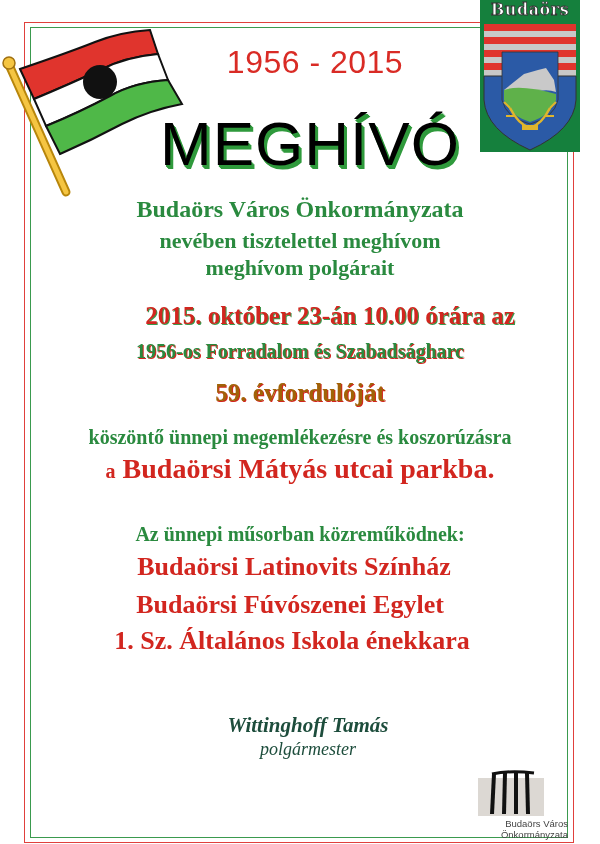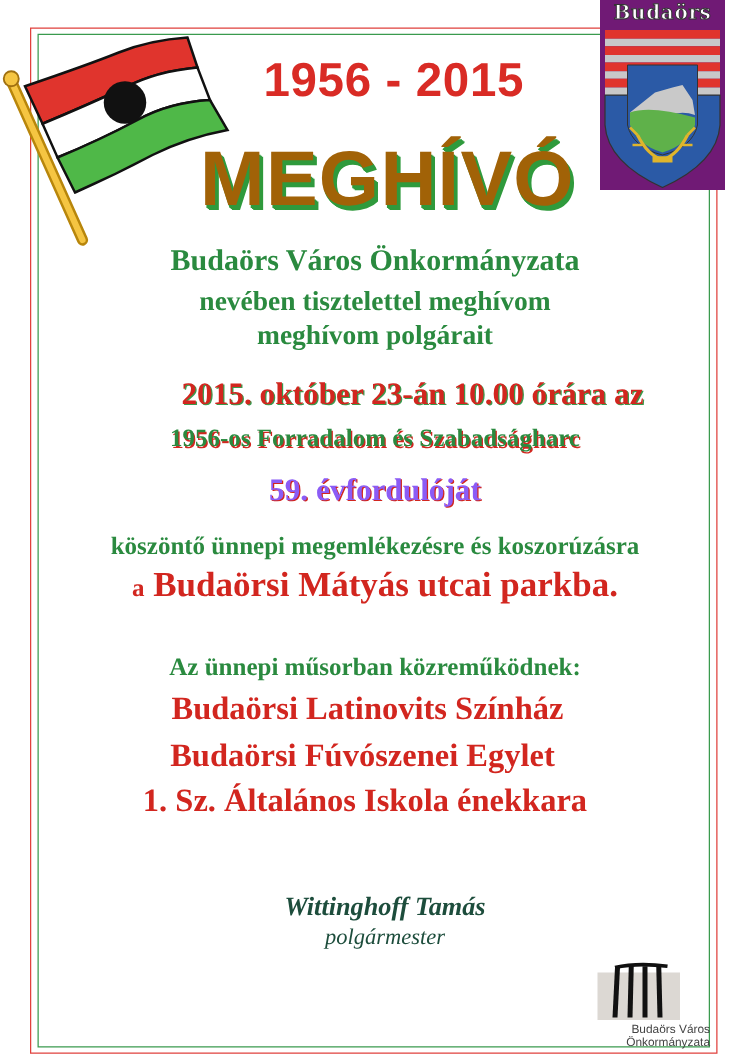--- a/index.html
+++ b/index.html
@@ -9,47 +9,47 @@
     .border-red {
       position: absolute; left: 24px; top: 22px; width: 550px; height: 821px;
       border: 1.6px solid #e0403c;
     }
     .border-green {
       position: absolute; left: 30px; top: 27px; width: 538px; height: 811px;
       border: 1.6px solid #3a9a4e;
     }
 
     .flag { position: absolute; left: 0; top: 12px; width: 190px; height: 190px; }
-    .crest { position: absolute; left: 480px; top: 0; width: 100px; height: 152px; background: #701a75; }
+    .crest { position: absolute; left: 480px; top: 0; width: 100px; height: 152px; background: #15803d; }
 
     .line { position: absolute; left: 0; width: 600px; text-align: center; white-space: nowrap; }
 
     .years {
       top: 44px; left: 200px; width: 230px;
-      font-family: "Liberation Sans", sans-serif; font-weight: bold;
-      font-size: 38px; color: #d92b25; letter-spacing: 0.5px;
+      font-family: "Liberation Sans", sans-serif; font-weight: normal;
+      font-size: 32px; color: #d92b25; letter-spacing: 0.5px;
     }
     .title {
       top: 108px; left: 120px; width: 380px;
-      font-family: "Liberation Sans", sans-serif; font-weight: bold;
-      font-size: 62px; color: #a16207; letter-spacing: 1px;
+      font-family: "Liberation Sans", sans-serif; font-weight: normal;
+      font-size: 62px; color: #000000; letter-spacing: 1px;
       text-shadow: 3px 4px 0 #2f9a3c, 2px 3px 0 #2f9a3c, 1px 2px 0 #2f9a3c;
     }
 
     .green { color: #2a8a3f; }
     .red { color: #d2261f; }
     .b { font-weight: bold; }
 
     .l1 { top: 196px; font-size: 24px; }
     .l2 { top: 228px; font-size: 22px; }
     .l3 { top: 255px; font-size: 22px; }
 
     .l4 { top: 302px; left: 30px; font-size: 25px; text-shadow: 1px 1px 0 #3a9a4e; }
     .l5 { top: 340px; font-size: 20px; color: #2a8a3f; text-shadow: 1px 1px 0 #d2261f; }
-    .l6 { top: 379px; font-size: 25px; color: #8b5cf6; text-shadow: 1px 1px 0 #d2261f; }
+    .l6 { top: 379px; font-size: 25px; color: #a16207; text-shadow: 1px 1px 0 #d2261f; }
 
     .l7 { top: 426px; font-size: 20px; }
     .l8 { top: 453px; font-size: 28px; }
     .l8 .small { font-size: 20px; }
 
     .l9 { top: 523px; font-size: 20px; }
     .l10 { top: 552px; font-size: 26px; left: -6px; }
     .l11 { top: 590px; font-size: 26px; left: -10px; }
     .l12 { top: 626px; font-size: 26px; left: -8px; }
 

